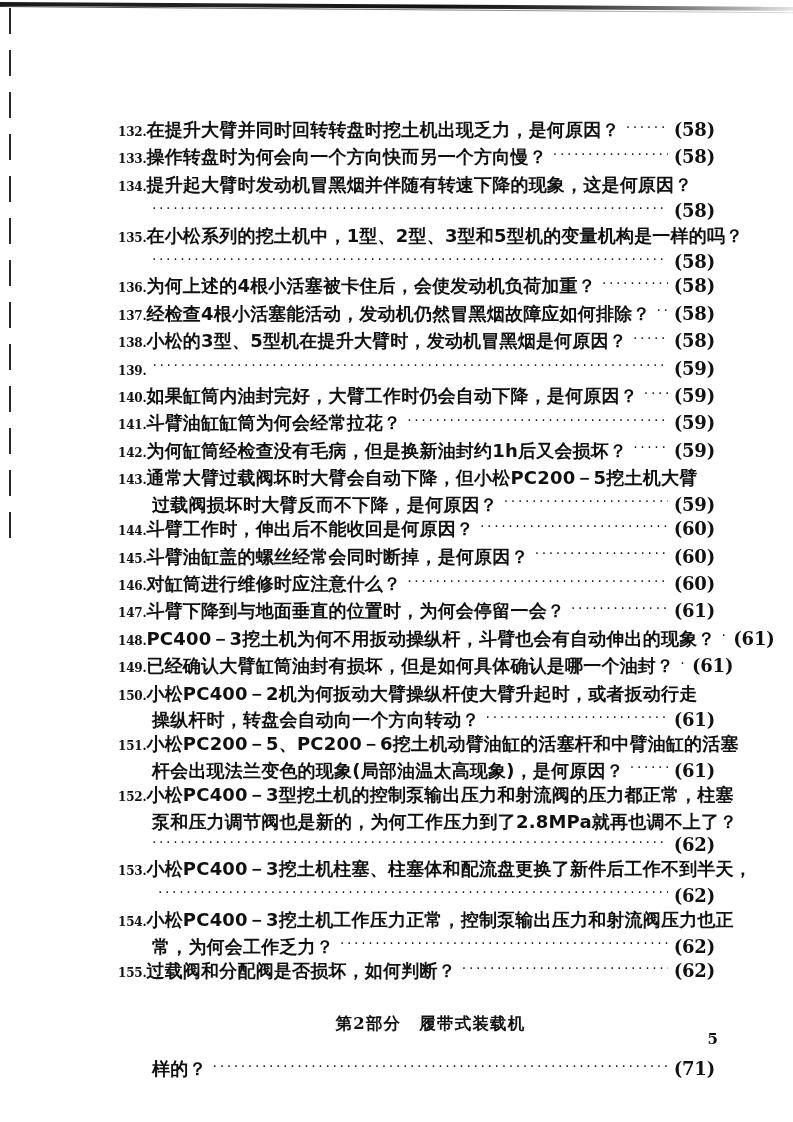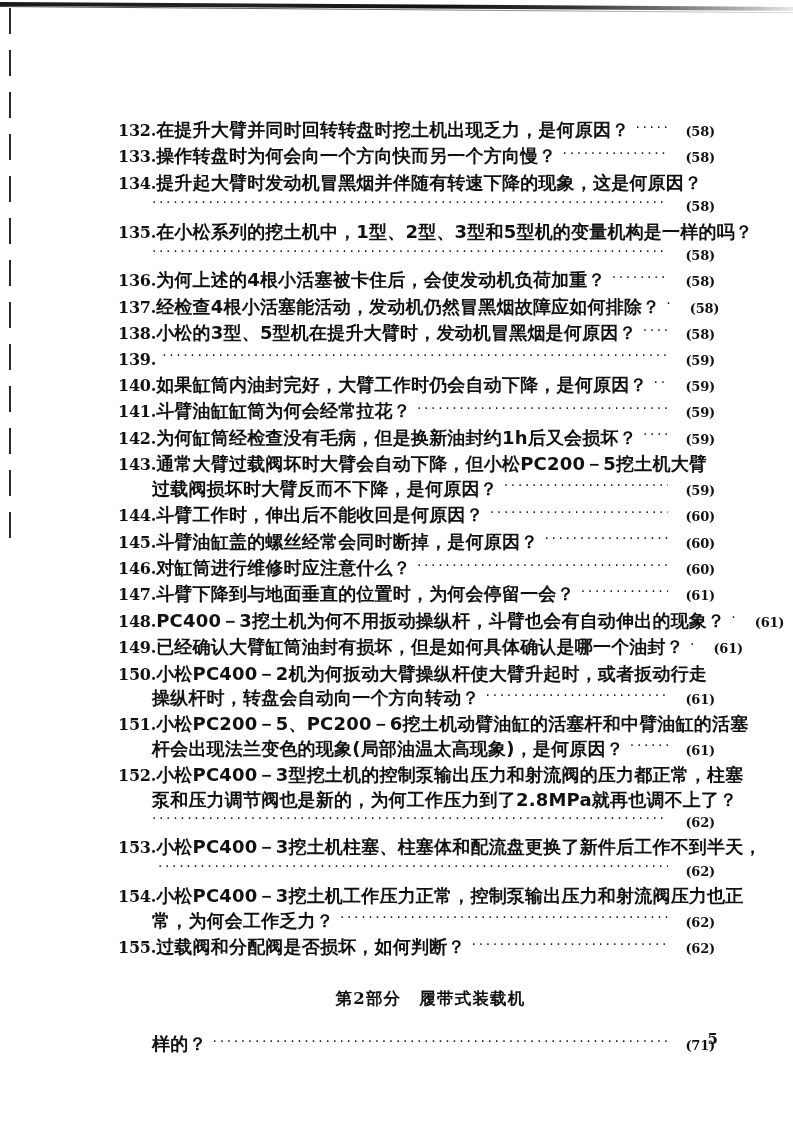--- a/index.html
+++ b/index.html
@@ -65,21 +65,21 @@
     align-items: baseline;
     font-size: 14.4px;
     line-height: 23.4px;
     white-space: nowrap;
     letter-spacing: 0.1px;
   }
 
   .toc-num {
     flex: 0 0 auto;
     font-family: "DejaVu Serif", "Liberation Serif", serif;
-    font-size: 16px;
+    font-size: 12px;
     font-weight: 600;
     letter-spacing: -0.2px;
   }
 
   .toc-text {
     flex: 0 0 auto;
     font-family: "DejaVu Sans", "Liberation Sans", sans-serif;
     font-weight: 600;
     font-size: 18px;
     letter-spacing: 0.2px;
@@ -101,21 +101,21 @@
     font-size: 14px;
     letter-spacing: 2.6px;
     color: #1a1a1a;
     white-space: nowrap;
     font-family: "DejaVu Sans", "Liberation Sans", sans-serif;
   }
 
   .toc-page {
     flex: 0 0 auto;
     font-family: "DejaVu Serif", "Liberation Serif", serif;
-    font-size: 13px;
+    font-size: 18px;
     font-weight: 600;
     letter-spacing: -0.2px;
     text-align: right;
     min-width: 42px;
   }
 
   
   .toc-line.cont {
     padding-left: 34px;
   }

